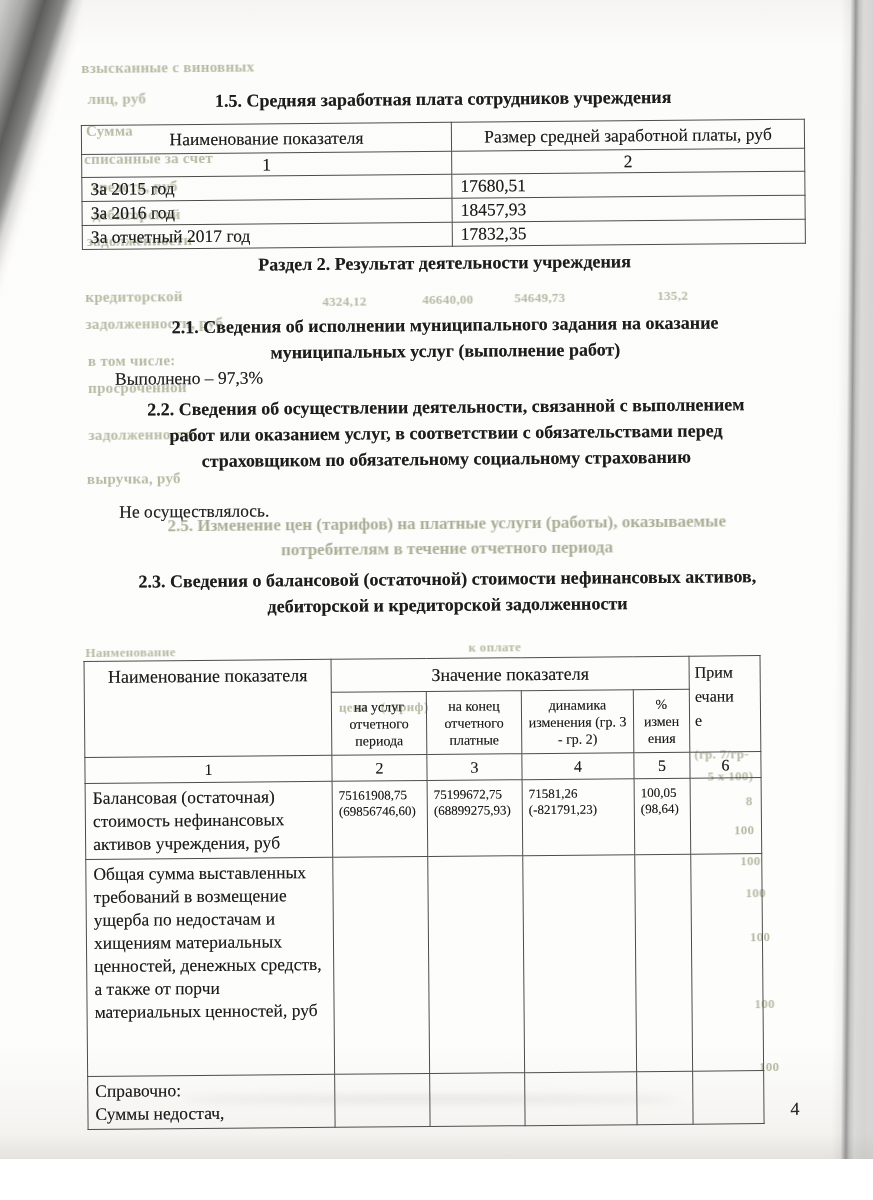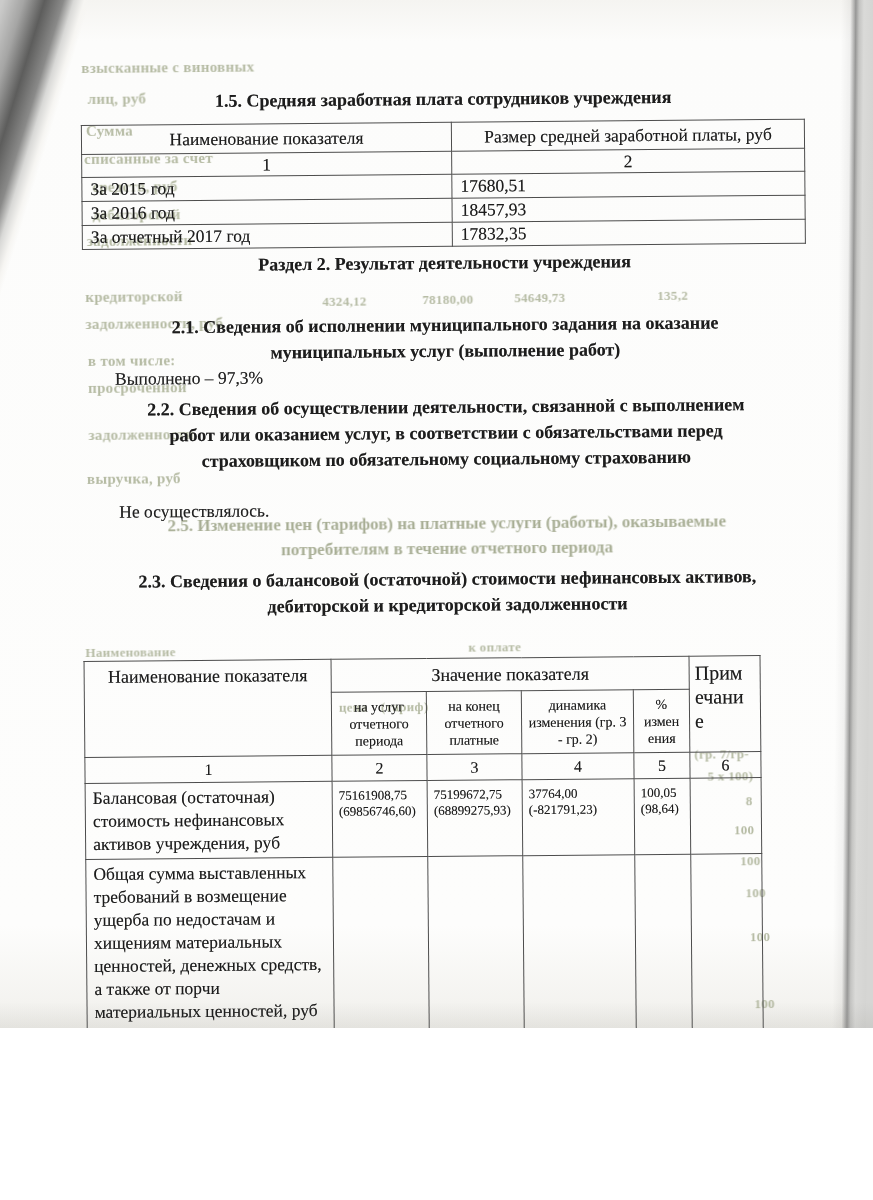--- a/index.html
+++ b/index.html
@@ -1,16 +1,16 @@
 <!DOCTYPE html>
 <html><head>
 <meta charset="utf-8">
 <style>
   html,body{margin:0;padding:0;background:#ffffff;}
-  .scan{position:relative;width:873px;height:1028px;overflow:hidden;
+  .scan{position:relative;width:873px;height:1159px;overflow:hidden;
         font-family:"Liberation Serif","DejaVu Serif",serif;background:#fdfdfc;}
   .paper{position:absolute;inset:0;
          background:linear-gradient(180deg,#f5f4f1 0%,#fcfcfb 4%,#fdfdfc 90%,#f1f0ec 100%);}
   
   .corner{position:absolute;left:0;top:0;width:150px;height:330px;overflow:hidden;pointer-events:none;}
   .corner .band{position:absolute;left:-100px;top:-30px;width:200px;height:440px;
         transform-origin:200px 0;transform:rotate(17deg);
         background:linear-gradient(90deg,#cbcbca 0 58%,#a5a5a4 68%,#5d5d5c 78%,#8a8a89 87%,#d8d8d6 92%,#f6f5f2 97%,rgba(246,245,242,0) 100%);}
   .edge-right-bg{position:absolute;right:0;top:0;width:18px;height:1200px;background:#d6d6d4;}
   .edge-right{position:absolute;top:-6px;right:-2px;width:34px;height:1212px;
@@ -37,21 +37,21 @@
   .t1 td{border:1px solid #4d4d4d;padding:0 8px;vertical-align:middle;overflow:hidden;}
   .t1 tr.hdr td{height:26px;text-align:center;padding:1px 4px;}
   .t1 tr.numrow td{height:22px;text-align:center;}
   .t1 tr.data td{height:23px;text-align:left;}
   
   .t2{position:absolute;left:83px;top:658px;width:676px;border-collapse:collapse;
       table-layout:fixed;color:#1c1c1c;font-size:18px;}
   .t2 td{border:1px solid #4d4d4d;overflow:hidden;}
   .t2 .c1h{vertical-align:top;text-align:center;padding-top:5px;font-size:18px;}
   .t2 .gh{height:30px;text-align:center;vertical-align:middle;font-size:18px;}
-  .t2 .noteh{vertical-align:top;text-align:left;padding:4px 0 0 5px;font-size:20px;line-height:24px;}
+  .t2 .noteh{vertical-align:top;text-align:left;padding:4px 0 0 5px;font-size:16px;line-height:24px;}
   .t2 .noteh span{display:block;}
   .t2 tr.sub td{height:58px;text-align:center;vertical-align:middle;font-size:14px;line-height:17px;padding:2px 3px;}
   .t2 tr.sub .pct span{display:block;}
   .t2 tr.nums td{height:23px;text-align:center;font-size:16px;}
   .t2 td.lbl{vertical-align:top;text-align:left;font-size:17.5px;line-height:23px;
              padding:3px 4px 3px 7px;white-space:pre-line;}
   .t2 td.val{vertical-align:top;text-align:left;font-size:13px;line-height:16px;padding:6px 2px 2px 6px;}
   .t2 td.val span{display:block;}
   .t2 tr.r0 td{height:66px;}
   .t2 tr.r1 td{height:208px;}
@@ -69,21 +69,21 @@
     <span class="bleed" style="left:86px;top:57px">взысканные с виновных</span>
     <span class="bleed" style="left:92px;top:88px">лиц, руб</span>
     <span class="bleed" style="left:90px;top:120px">Сумма</span>
     <span class="bleed" style="left:88px;top:148px">списанные за счет</span>
     <span class="bleed" style="left:96px;top:176px">средств, руб</span>
     <span class="bleed" style="left:96px;top:204px">дебиторской</span>
     <span class="bleed" style="left:90px;top:230px">задолженности</span>
     <span class="bleed" style="left:88px;top:286px">кредиторской</span>
     <span class="bleed" style="left:88px;top:313px">задолженности, руб</span>
     <span class="bleed small" style="left:325px;top:293px">4324,12</span>
-    <span class="bleed small" style="left:425px;top:292px">78180,00</span>
+    <span class="bleed small" style="left:425px;top:292px">46640,00</span>
     <span class="bleed small" style="left:517px;top:291px">54649,73</span>
     <span class="bleed small" style="left:660px;top:290px">135,2</span>
     <span class="bleed" style="left:90px;top:350px">в том числе:</span>
     <span class="bleed" style="left:90px;top:377px">просроченной</span>
     <span class="bleed" style="left:90px;top:424px">задолженности</span>
     <span class="bleed" style="left:88px;top:468px">выручка, руб</span>
     <span class="bleed small" style="left:85px;top:642px">Наименование</span>
     <span class="bleed small" style="left:468px;top:640px">к оплате</span>
     <span class="bleed small" style="left:338px;top:699px">цена</span>
     <span class="bleed small" style="left:380px;top:699px">(тариф)</span>
@@ -186,21 +186,21 @@
         <td class="lbl">Балансовая (остаточная) стоимость нефинансовых активов учреждения, руб</td>
         <td class="val">
           <span>75161908,75</span>
           <span>(69856746,60)</span>
         </td>
         <td class="val">
           <span>75199672,75</span>
           <span>(68899275,93)</span>
         </td>
         <td class="val">
-          <span>37764,00</span>
+          <span>71581,26</span>
           <span>(-821791,23)</span>
         </td>
         <td class="val">
           <span>100,05</span>
           <span>(98,64)</span>
         </td>
         <td class="val"></td>
       </tr>
       <tr class="r1">
         <td class="lbl">Общая сумма выставленных требований в возмещение ущерба по недостачам и хищениям материальных ценностей, денежных средств, а также от порчи материальных ценностей, руб</td>

